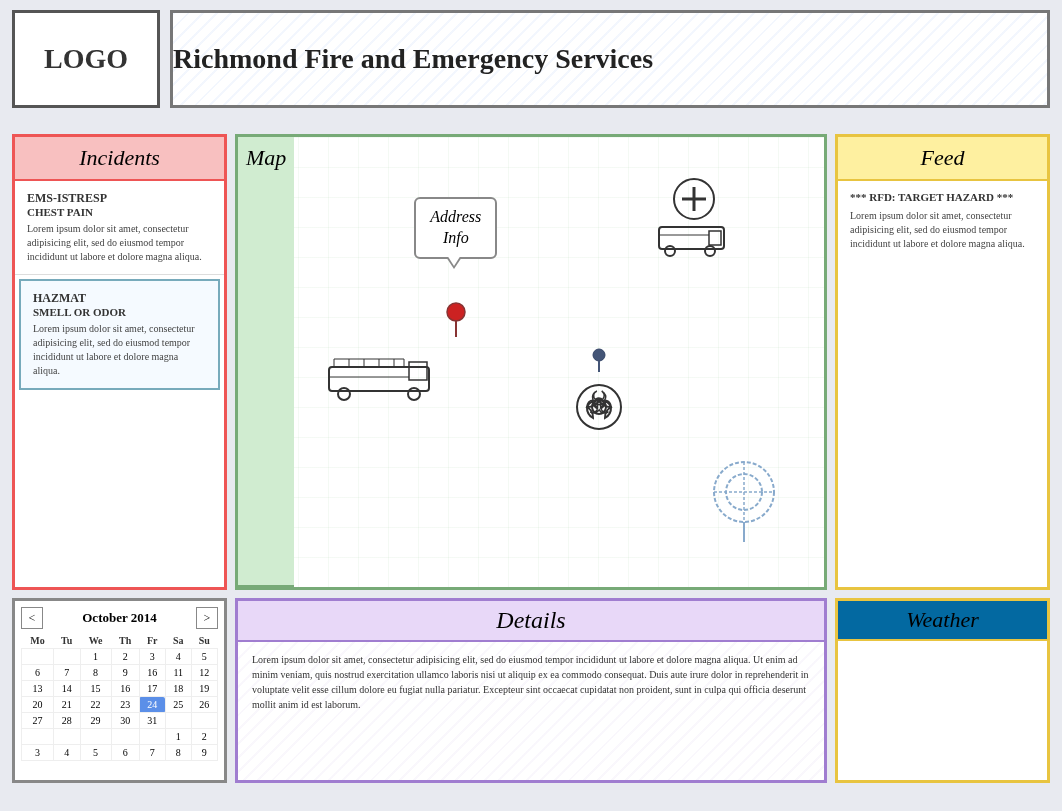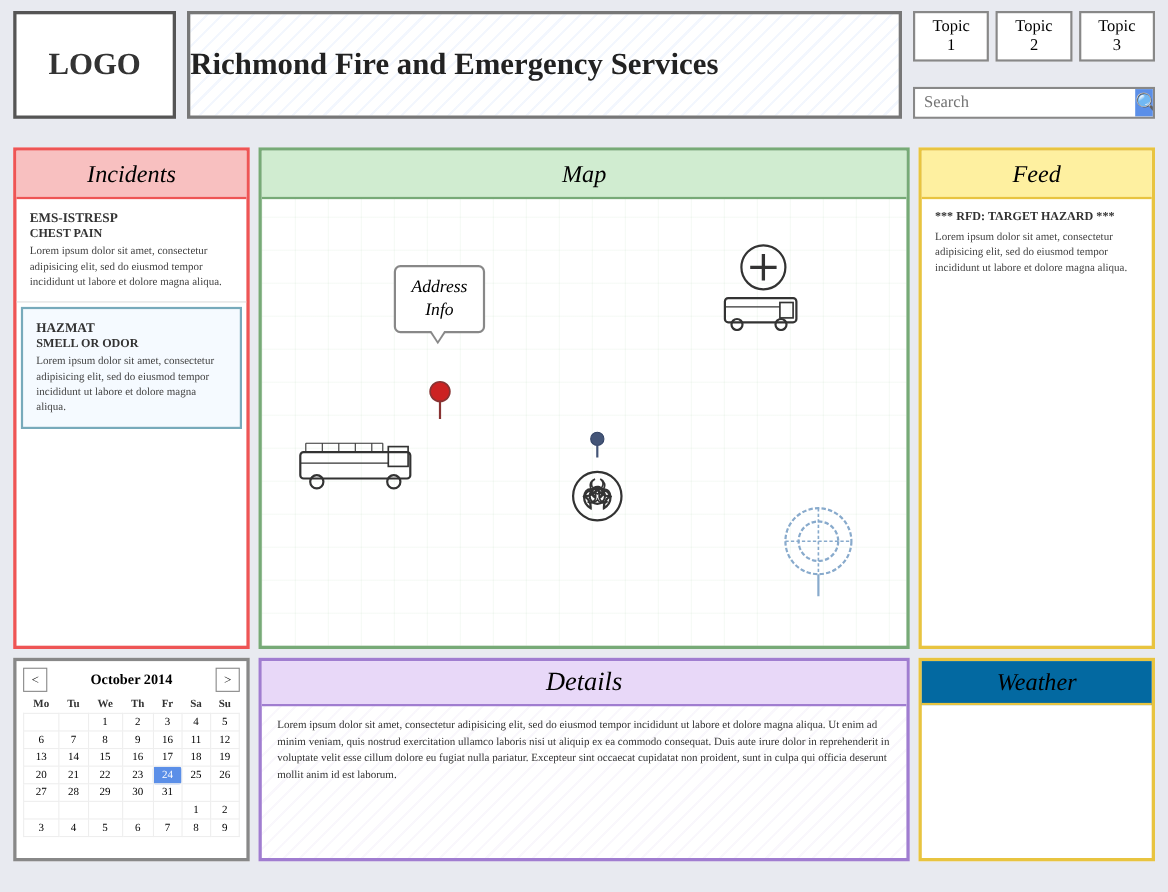--- a/index.html
+++ b/index.html
@@ -147,21 +147,21 @@
       line-height: 1.4;
       font-family: serif;
     }
 
     
     .map-panel {
       flex: 1;
       border: 3px solid #7a7;
       background: white;
       display: flex;
-      flex-direction: column;
+      flex-direction: row;
       background-image: 
         linear-gradient(rgba(150,200,150,0.1) 1px, transparent 1px),
         linear-gradient(90deg, rgba(150,200,150,0.1) 1px, transparent 1px);
       background-size: 30px 30px;
     }
     .panel-header-green {
       background: #d0ecd0;
       border-bottom: 2px solid #7a7;
       padding: 8px;
       text-align: center;
@@ -368,33 +368,20 @@
   </style>
 </head>
 <body>
 
 <div class="header">
   <div class="logo-box">
     <span>LOGO</span>
   </div>
   <div class="title-box">
     <span>Richmond Fire and Emergency Services</span>
-  </div>
-  <div class="nav-search">
-    <div class="nav-topics">
-      <button class="topic-btn">Topic 1</button>
-      <button class="topic-btn">Topic 2</button>
-      <button class="topic-btn">Topic 3</button>
-    </div>
-    <div class="search-bar">
-      <input class="search-input" type="text" placeholder="Search" style="">
-      <button class="search-btn">
-        <span>🔍</span>
-      </button>
-    </div>
   </div>
 </div>
 
 <div class="main">
 
   <div class="incidents-panel">
     <div class="panel-header-red">Incidents</div>
     <div class="incident-item">
       <div class="incident-title">EMS-ISTRESP</div>
       <div class="incident-subtitle">CHEST PAIN</div>

